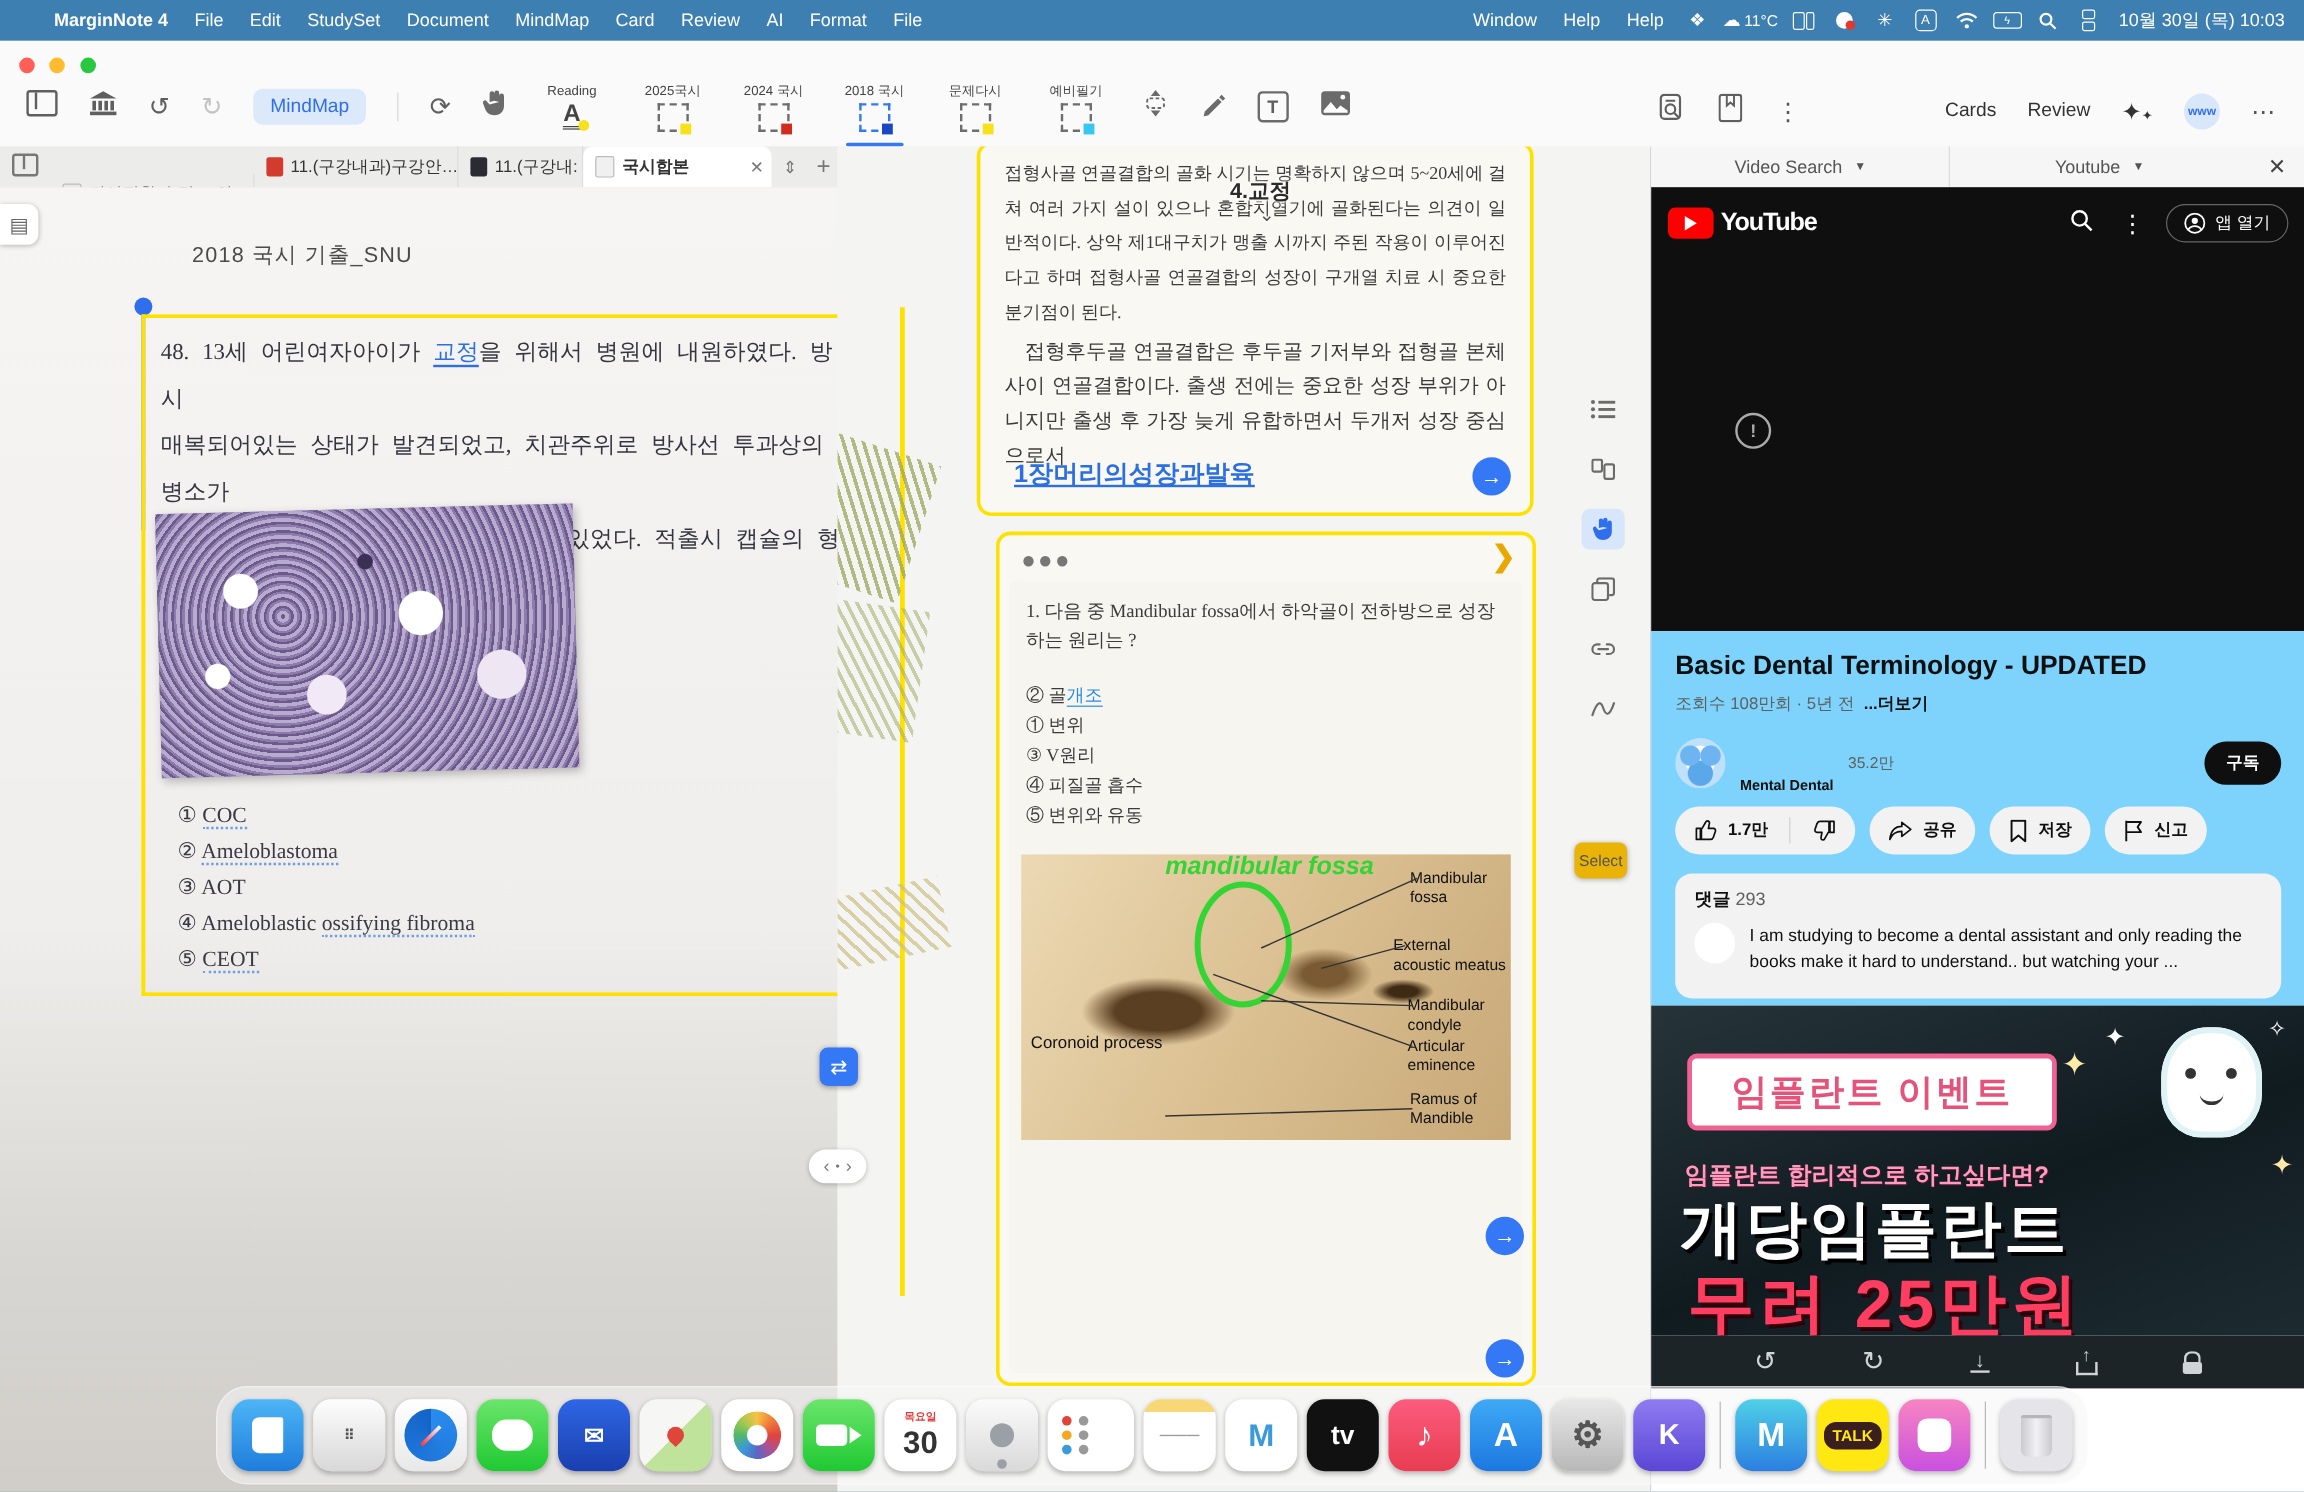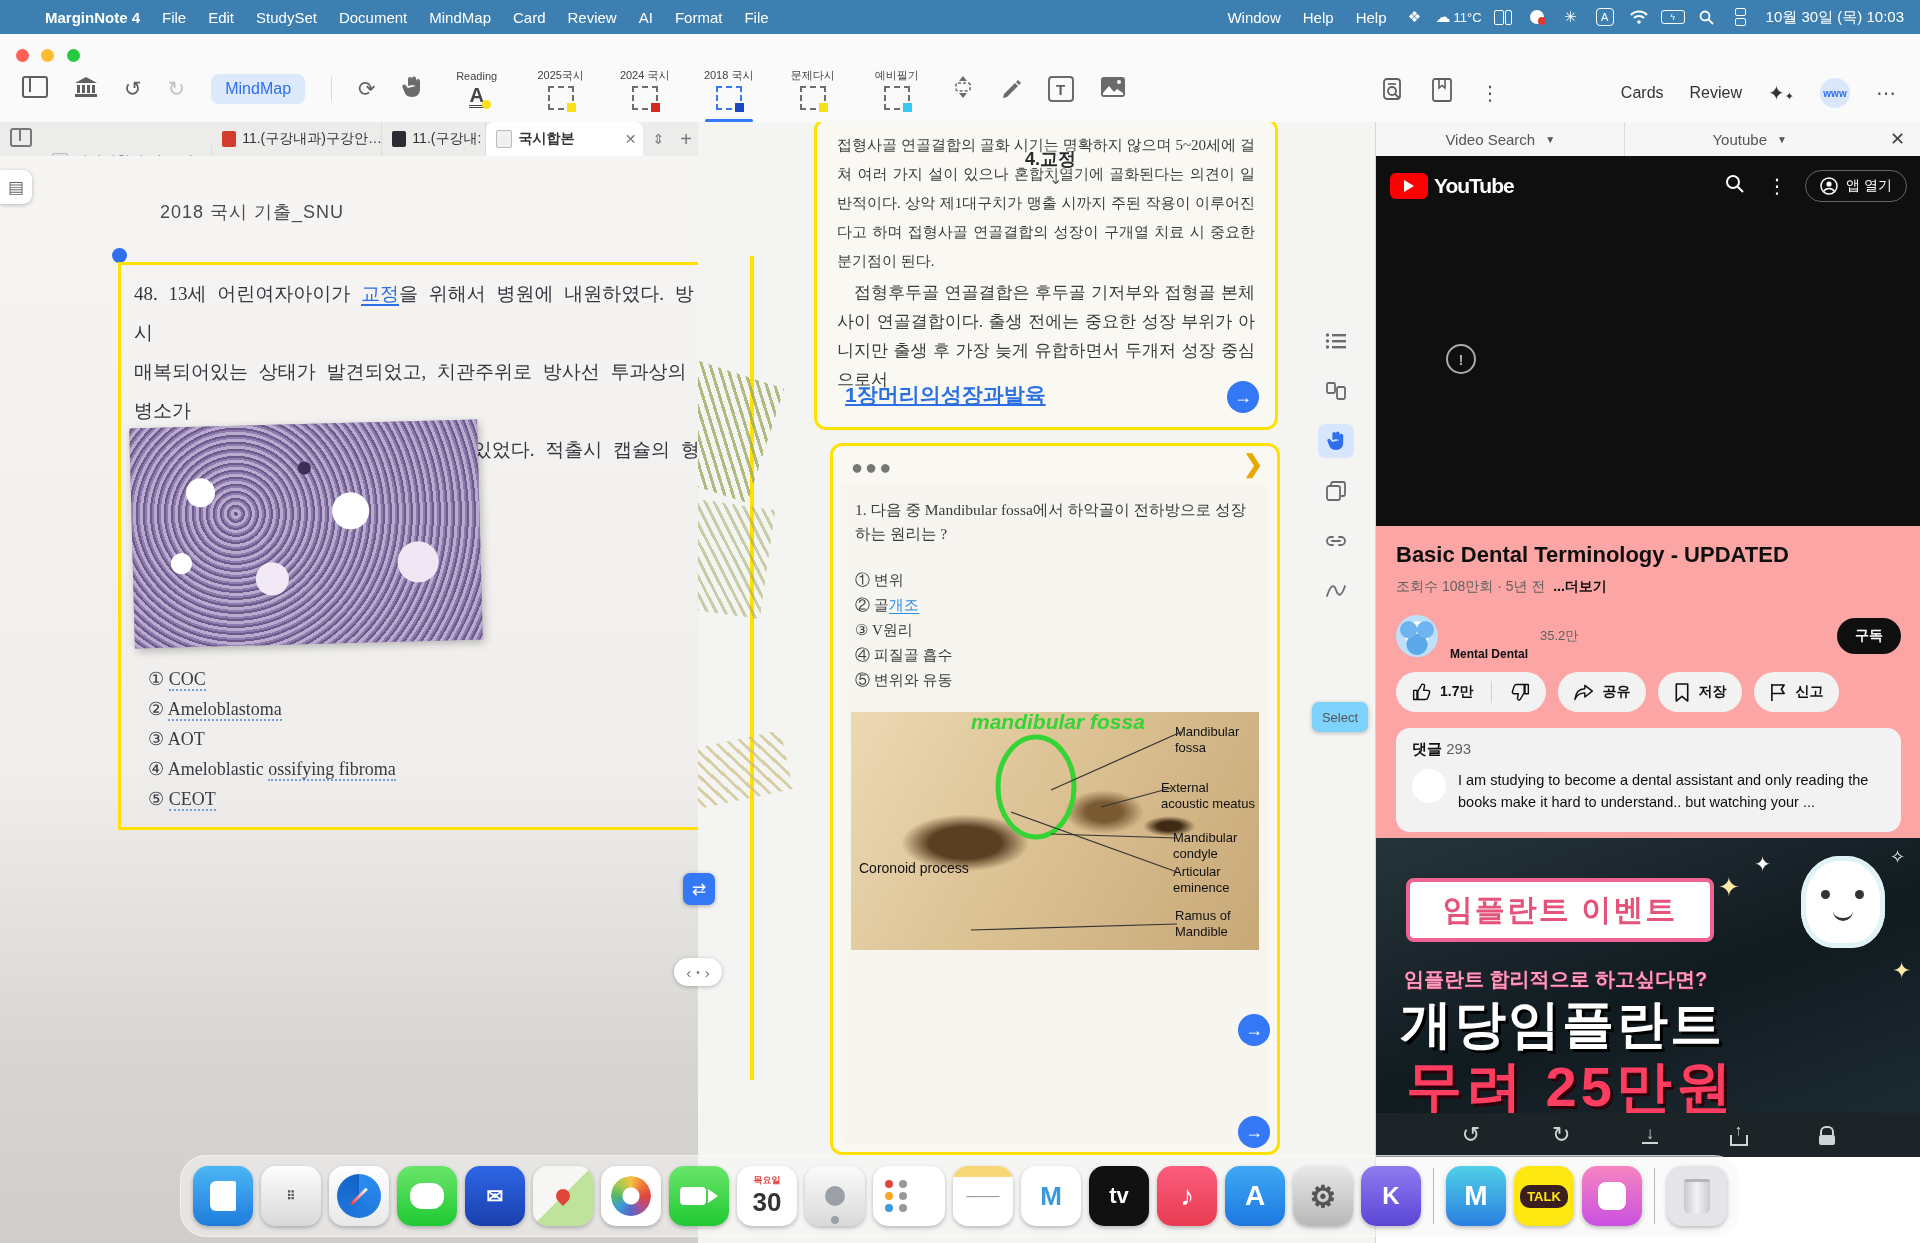--- a/index.html
+++ b/index.html
@@ -67,35 +67,35 @@
   .card{position:absolute;background:#faf8f3;border:3px solid #ffe100;border-radius:12px;overflow:hidden;}
   .ktext{font-family:"Liberation Serif",serif;color:#3b3b3b;}
   .arrowbtn{position:absolute;width:32px;height:32px;border-radius:50%;background:#3478f6;color:#fff;display:flex;align-items:center;justify-content:center;font-size:18px;font-weight:bold;}
   .decor{position:absolute;background:repeating-linear-gradient(55deg,transparent 0 5px,#9aa65a 5px 8px);opacity:.75;}
   .decor2{position:absolute;background:repeating-linear-gradient(55deg,transparent 0 6px,#cdbf86 6px 9px);opacity:.7;}
   .ylv{position:absolute;left:52px;top:134px;width:4px;height:824px;background:#ffe100;}
   
   #sidetools{position:absolute;left:1308px;top:290px;width:56px;display:flex;flex-direction:column;align-items:center;gap:16px;color:#6b6b6b;font-size:22px;}
   .stool{width:36px;height:34px;display:flex;align-items:center;justify-content:center;border-radius:7px;}
   .stool.active{background:#d8e6fb;color:#2f6fed;}
-  #selectbtn{position:absolute;left:1312px;top:668px;width:56px;height:30px;background:#7dd3fc;border-radius:7px;box-shadow:0 1px 4px rgba(0,0,0,.25);display:flex;align-items:center;justify-content:center;font-size:13px;color:#555;}
+  #selectbtn{position:absolute;left:1312px;top:668px;width:44px;height:30px;background:#eab308;border-radius:7px;box-shadow:0 1px 4px rgba(0,0,0,.25);display:flex;align-items:center;justify-content:center;font-size:13px;color:#555;}
   
   #panel{position:absolute;left:1375px;top:88px;width:545px;height:1155px;background:#fff;border-left:1px solid #d5d5d5;}
   #phead{position:absolute;left:0;top:0;width:545px;height:34px;background:#f6f6f6;border-bottom:1px solid #e2e2e2;display:flex;align-items:center;font-size:15px;color:#555;}
   .pdrop{flex:1;display:flex;align-items:center;justify-content:center;gap:10px;height:100%;}
   .pdrop + .pdrop{border-left:1px solid #ddd;}
   #player{position:absolute;left:0;top:34px;width:545px;height:370px;background:#0f0f0f;color:#fff;}
   #ytbar{position:absolute;left:14px;top:14px;right:14px;display:flex;align-items:center;}
   .ytlogo{width:38px;height:26px;background:#ff0000;border-radius:6px;display:flex;align-items:center;justify-content:center;margin-right:6px;}
   .ytlogo:after{content:"";border-left:10px solid #fff;border-top:6px solid transparent;border-bottom:6px solid transparent;}
   .ytword{font-size:21px;font-weight:bold;letter-spacing:-1px;}
   .appopen{border:1px solid #666;border-radius:20px;padding:6px 14px;font-size:14px;display:flex;align-items:center;gap:8px;}
   #errbox{position:absolute;left:70px;top:188px;display:flex;gap:14px;color:#ccc;font-size:15px;}
   .errico{width:26px;height:26px;border:2px solid #aaa;border-radius:50%;display:flex;align-items:center;justify-content:center;font-weight:bold;color:#aaa;flex:0 0 auto;}
-  #vinfo{position:absolute;left:0;top:404px;width:545px;height:312px;background:#fca5a5;color:#0f0f0f;}
+  #vinfo{position:absolute;left:0;top:404px;width:545px;height:312px;background:#7dd3fc;color:#0f0f0f;}
   #vtitle{position:absolute;left:20px;top:16px;font-size:22px;font-weight:bold;}
   #vmeta{position:absolute;left:20px;top:52px;font-size:14px;color:#606060;}
   #vmeta b{color:#0f0f0f;}
   #chrow{position:absolute;left:20px;top:84px;right:20px;display:flex;align-items:center;gap:12px;}
   .chavatar{width:42px;height:42px;border-radius:50%;background:
      radial-gradient(circle at 30% 35%,#6db4f0 0 8px,transparent 9px),
      radial-gradient(circle at 70% 35%,#6db4f0 0 8px,transparent 9px),
      radial-gradient(circle at 50% 70%,#5aa7ea 0 10px,transparent 11px),
      radial-gradient(circle at 50% 45%,#ffffff 0 12px,#bfe0fa 13px);}
   .subbtn{margin-left:auto;background:#0f0f0f;color:#fff;border-radius:20px;padding:9px 18px;font-size:14px;font-weight:bold;}
@@ -350,22 +350,22 @@
     </div>
 
     <div class="card" style="left:132px;top:321px;width:444px;height:706px;">
       <div style="height:38px;position:relative;">
         <span style="position:absolute;left:18px;top:10px;color:#777;font-size:20px;letter-spacing:2px;">●●●</span>
         <span style="position:absolute;right:14px;top:4px;color:#e8a800;font-size:24px;font-weight:bold;">❯</span>
       </div>
       <div style="background:#f7f5f0;position:absolute;left:8px;top:38px;right:8px;bottom:8px;border-radius:6px;overflow:hidden;">
         <div class="ktext" style="padding:14px 14px 0 14px;font-size:15.5px;line-height:24px;">1. 다음 중 Mandibular fossa에서 하악골이 전하방으로 성장하는 원리는 ?</div>
         <div class="ktext" style="padding:22px 14px 0 14px;font-size:15px;line-height:25px;">
+          <div><span>② 골</span><span style="color:#2b8de3;border-bottom:1.5px solid #2b8de3;">개조</span></div>
           <div>① 변위</div>
-          <div><span>② 골</span><span style="color:#2b8de3;border-bottom:1.5px solid #2b8de3;">개조</span></div>
           <div>③ V원리</div>
           <div>④ 피질골 흡수</div>
           <div>⑤ 변위와 유동</div>
         </div>
 
         <div style="position:absolute;left:10px;top:228px;width:408px;height:238px;background:
              radial-gradient(ellipse at 28% 55%,#5b3f22 0 36px,transparent 64px),
              radial-gradient(ellipse at 62% 42%,#7a5a33 0 18px,transparent 40px),
              radial-gradient(ellipse at 78% 48%,#3f2a14 0 12px,transparent 26px),
              linear-gradient(120deg,#ecd9b4 0%,#dcc294 45%,#c8a877 100%);">

